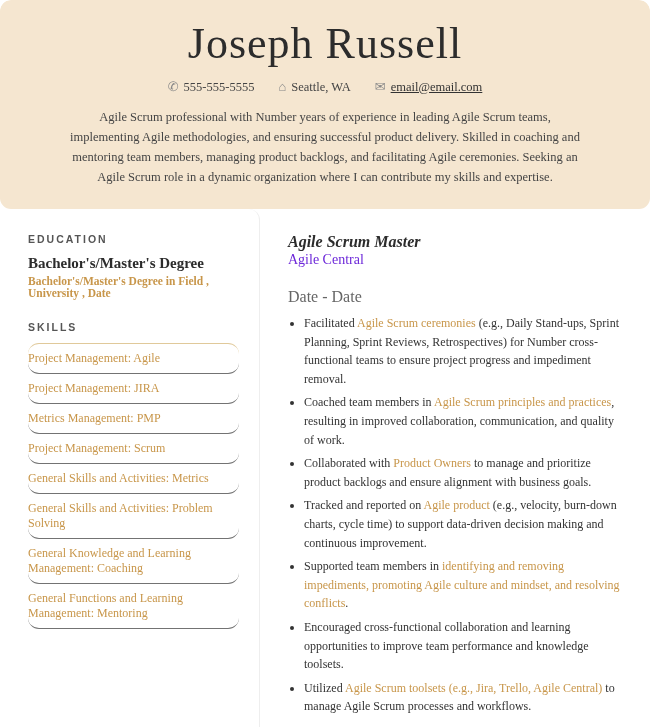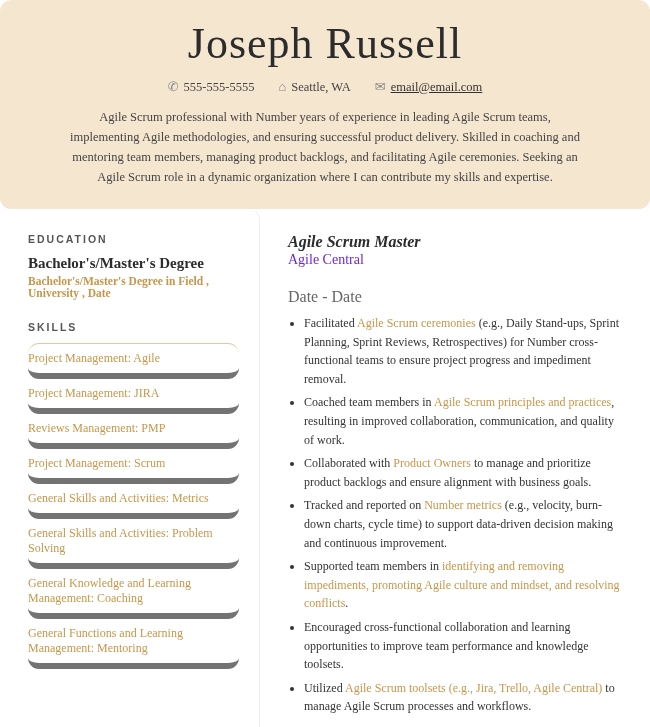--- a/index.html
+++ b/index.html
@@ -99,21 +99,21 @@
       font-size: 11.5px;
       color: #c8964a;
       margin-bottom: 8px;
       font-weight: bold;
     }
 
     
     .skills-section {}
     .skill-item {
       padding: 7px 0 7px;
-      border-bottom: 6px solid #737373;
+      border-bottom: 1px solid #737373;
       font-size: 12px;
       color: #c8964a;
     }
     .skill-item:first-of-type { border-top: 1px solid #e0c99a; }
 
     
     .work-section { margin-bottom: 18px; }
     .job-title {
       font-size: 16px;
       font-weight: bold;
@@ -181,42 +181,42 @@
       <div class="section-header">EDUCATION</div>
       <div class="edu-degree">Bachelor's/Master's Degree</div>
       <div class="edu-sub">Bachelor's/Master's Degree in Field , University , Date</div>
     </div>
 
     <div class="skills-section">
       <div class="section-header">SKILLS</div>
       <div id="skills-list">
           <div class="skill-item">Project Management: Agile</div>
           <div class="skill-item">Project Management: JIRA</div>
-          <div class="skill-item">Reviews Management: PMP</div>
+          <div class="skill-item">Metrics Management: PMP</div>
           <div class="skill-item">Project Management: Scrum</div>
           <div class="skill-item">General Skills and Activities: Metrics</div>
           <div class="skill-item">General Skills and Activities: Problem Solving</div>
           <div class="skill-item">General Knowledge and Learning Management: Coaching</div>
           <div class="skill-item">General Functions and Learning Management: Mentoring</div>
         </div>
     </div>
 
   </div>
 
   <div class="right-col">
 
     <div class="work-section">
       <div class="job-title">Agile Scrum Master</div>
       <div class="company-name">Agile Central</div>
       <div class="job-dates">Date - Date</div>
       <ul class="bullet-list" id="bullet-list">
           <li>Facilitated <span class="highlight">Agile Scrum ceremonies</span> (e.g., Daily Stand-ups, Sprint Planning, Sprint Reviews, Retrospectives) for Number cross-functional teams to ensure project progress and impediment removal.</li>
           <li>Coached team members in <span class="highlight">Agile Scrum principles and practices</span>, resulting in improved collaboration, communication, and quality of work.</li>
           <li>Collaborated with <span class="highlight">Product Owners</span> to manage and prioritize product backlogs and ensure alignment with business goals.</li>
-          <li>Tracked and reported on <span class="highlight">Number metrics</span> (e.g., velocity, burn-down charts, cycle time) to support data-driven decision making and continuous improvement.</li>
+          <li>Tracked and reported on <span class="highlight">Agile product</span> (e.g., velocity, burn-down charts, cycle time) to support data-driven decision making and continuous improvement.</li>
           <li>Supported team members in <span class="highlight">identifying and removing impediments, promoting Agile culture and mindset, and resolving conflicts</span>.</li>
           <li>Encouraged cross-functional collaboration and learning opportunities to improve team performance and knowledge toolsets.</li>
           <li>Utilized <span class="highlight">Agile Scrum toolsets (e.g., Jira, Trello, Agile Central)</span> to manage Agile Scrum processes and workflows.</li>
         </ul>
     </div>
 
   </div>
 </div>
 
 </body></html>

